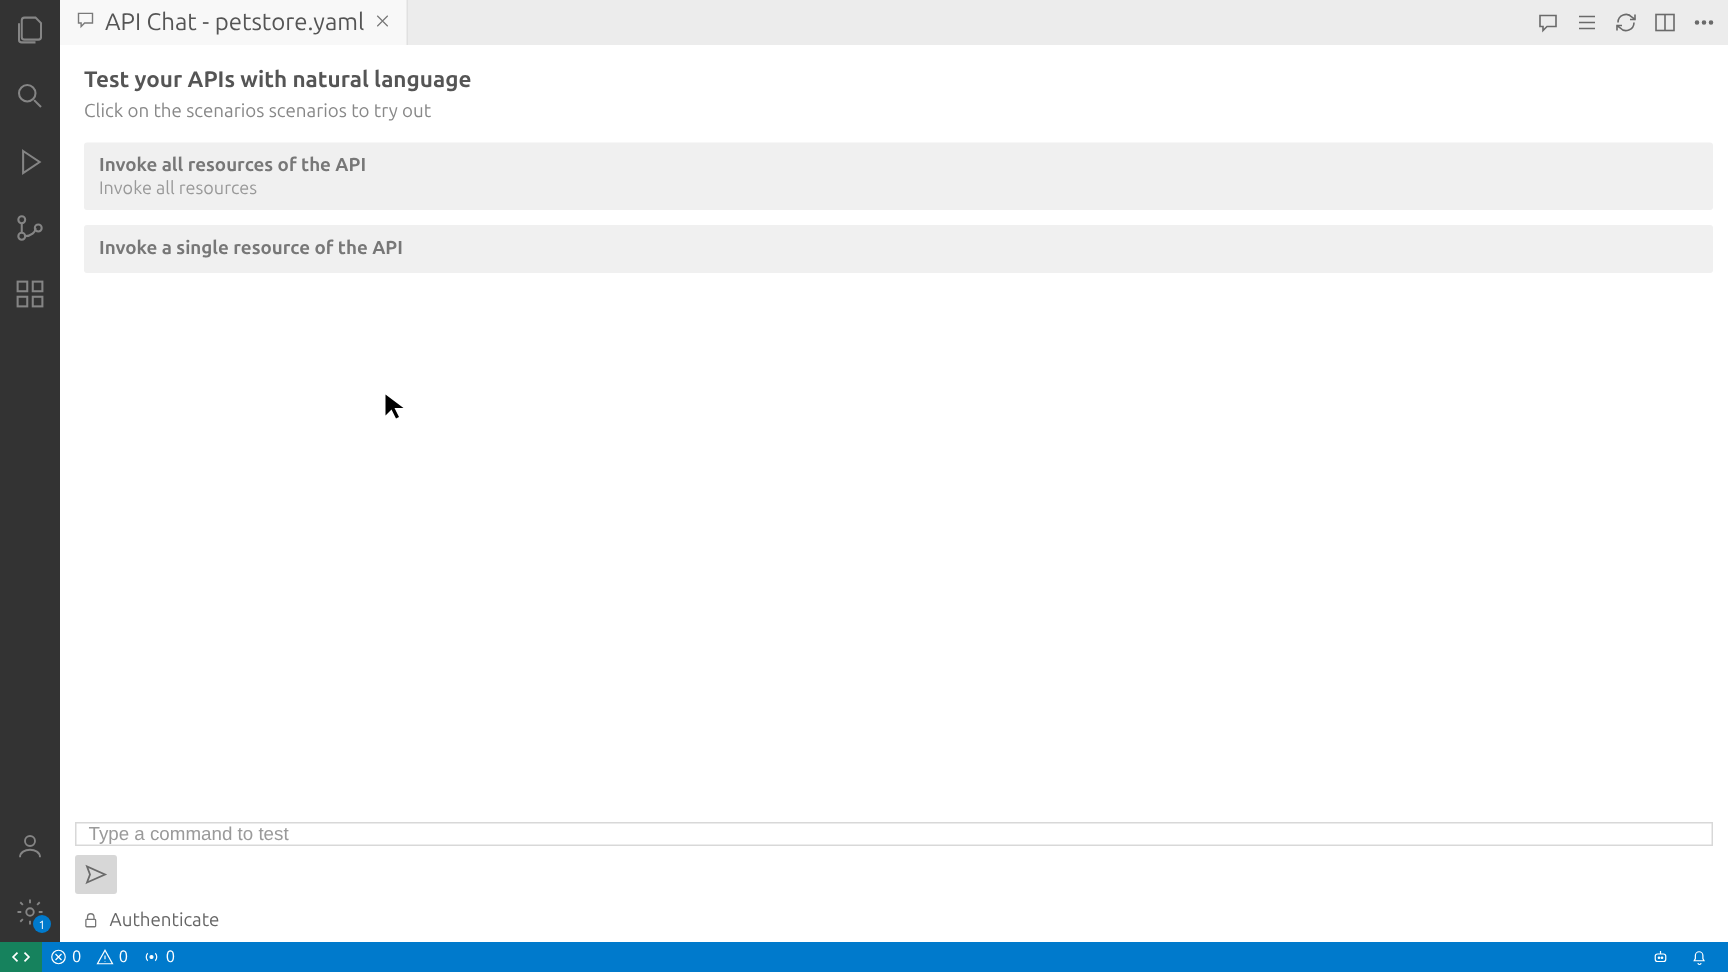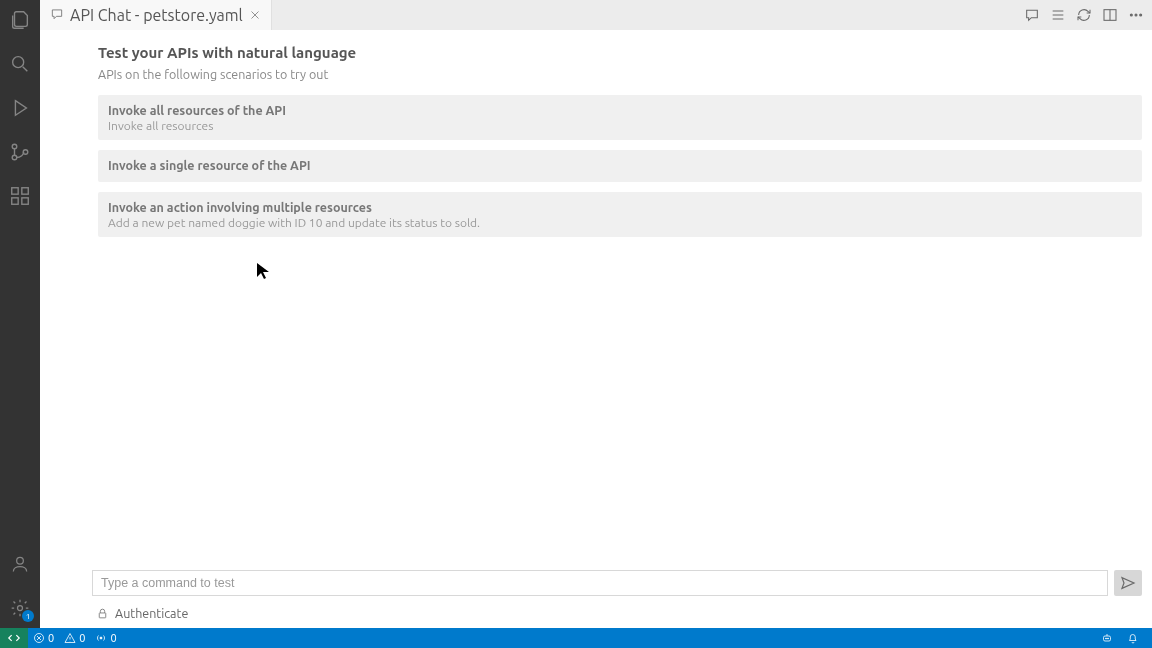--- a/index.html
+++ b/index.html
@@ -24,35 +24,35 @@
   .tabbar { height: 30px; background: #ececec; display: flex; align-items: stretch; }
   .tab { display: flex; align-items: center; gap: 6px; padding: 0 10px; background: #f8f8f8; border-right: 1px solid #e0e0e0; font-size: 16px; color: #555; cursor: pointer; }
   .tab .tab-icon svg { width: 14px; height: 14px; stroke: #7a7a7a; fill: none; stroke-width: 1.6; }
   .tab .close-icon svg { width: 12px; height: 12px; stroke: #777; stroke-width: 1.6; }
   .tab-spacer { flex: 1; }
   .tab-actions { display: flex; align-items: center; gap: 10px; padding: 0 8px; color: #6a6a6a; }
   .tab-actions .ta svg { width: 16px; height: 16px; stroke: currentColor; fill: none; stroke-width: 1.6; display:block; }
   .tab-actions .ta { cursor: pointer; display:flex; align-items:center; }
 
   
-  .content { flex: 1; background: #ffffff; display: flex; flex-direction: column; min-height: 0; padding-left: 42px; }
+  .content { flex: 1; background: #ffffff; display: flex; flex-direction: column; min-height: 0; }
   .chat-area { flex: 1; padding: 14px 10px 0 16px; overflow: auto; }
   .title { font-size: 15px; font-weight: 700; color: #555; margin-bottom: 6px; }
   .subtitle { font-size: 12.5px; color: #888; margin-bottom: 14px; }
 
   .scenario { background: #f0f0f0; border-radius: 2px; padding: 8px 10px; margin-bottom: 10px; cursor: pointer; }
   .scenario .s-title { font-size: 12.5px; font-weight: 700; color: #777; margin-bottom: 2px; }
   .scenario .s-desc { font-size: 12px; color: #999; }
 
   
   .cursor { position: absolute; pointer-events: none; }
   .cursor svg { width: 14px; height: 18px; }
 
   
-  .input-row { display: flex; align-items: stretch; padding: 0 10px; gap: 6px; margin-bottom: 6px; }
+  .input-row { display: flex; align-items: stretch; padding: 0 10px; gap: 6px; margin-bottom: 6px; flex-direction: column; }
   .cmd-input { flex: 1; border: 1px solid #d8d8d8; background: #fff; height: 26px; font-size: 12.5px; color: #333; padding: 0 8px; outline: none; }
   .cmd-input::placeholder { color: #9a9a9a; }
   .send-btn { width: 28px; height: 26px; background: #d7d7d7; display: flex; align-items: center; justify-content: center; cursor: pointer; border-radius: 2px; }
   .send-btn svg { width: 16px; height: 16px; stroke: #6a6a6a; fill: none; stroke-width: 1.8; }
 
   .auth-row { display: flex; align-items: center; gap: 6px; padding: 4px 14px 8px 14px; font-size: 12.5px; color: #666; cursor: pointer; text-align: center; }
   .auth-row svg { width: 13px; height: 13px; stroke: #777; fill: none; stroke-width: 1.6; }
 
   
   .status-bar { height: 20px; background: #007acc; color: #fff; display: flex; align-items: center; font-size: 11px; }
@@ -170,33 +170,29 @@
               <circle cx="12" cy="12" r="1.5" fill="currentColor"></circle>
               <circle cx="19" cy="12" r="1.5" fill="currentColor"></circle>
             </svg>
           </span>
       </div>
     </div>
 
     <div class="content rel">
       <div class="chat-area">
         <div class="title">Test your APIs with natural language</div>
-        <div class="subtitle">APIs on the following scenarios to try out</div>
+        <div class="subtitle">Click on the scenarios scenarios to try out</div>
 
         <div class="scenario">
           <div class="s-title">Invoke all resources of the API</div>
           <div class="s-desc">Invoke all resources</div>
         </div>
         <div class="scenario">
           <div class="s-title">Invoke a single resource of the API</div>
         </div>
-        <div class="scenario">
-          <div class="s-title">Invoke an action involving multiple resources</div>
-          <div class="s-desc">Add a new pet named doggie with ID 10 and update its status to sold.</div>
-        </div>
       </div>
 
       <div class="cursor" style="left:216px; top:232px;">
         <svg viewBox="0 0 14 18">
             <path d="M1 1l0 14 4-4 3 6 2-1-3-6 6 0z" fill="#000"></path>
           </svg>
       </div>
 
       <div class="input-row">
         <input class="cmd-input" placeholder="Type a command to test" style="">

